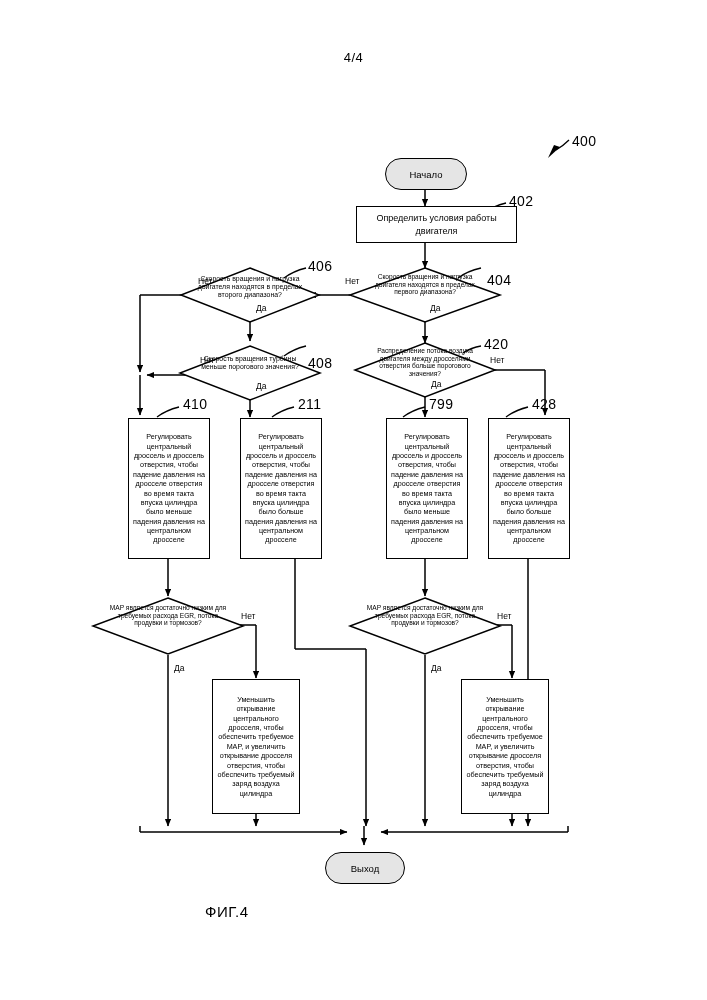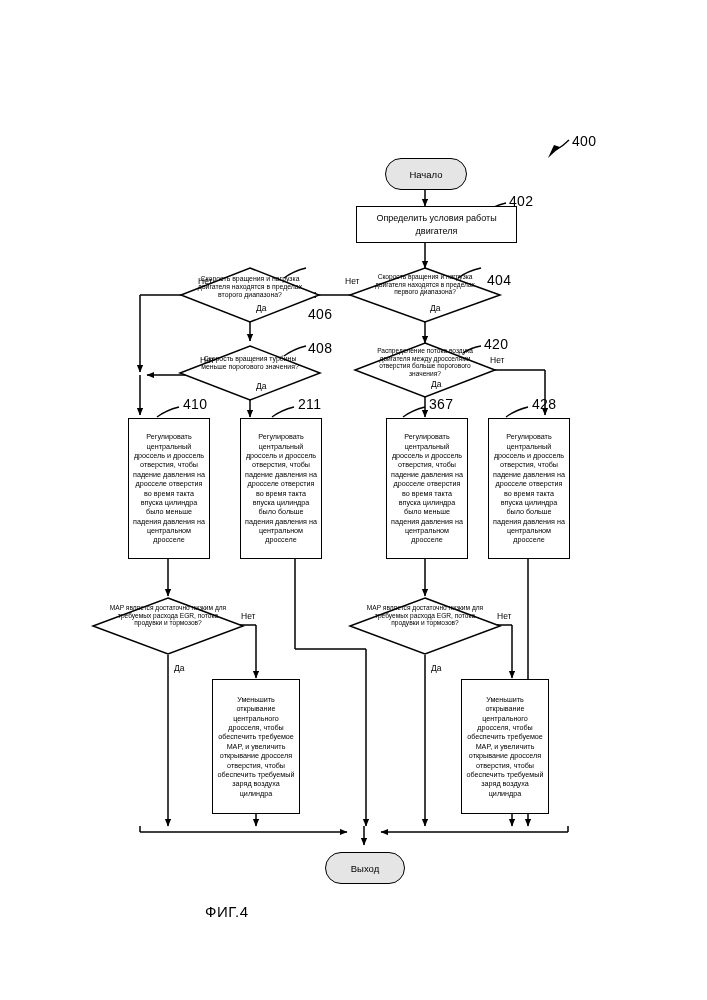--- a/index.html
+++ b/index.html
@@ -93,20 +93,21 @@
   .branch {
     position: absolute;
     font-size: 8.5px;
   }
 </style>
 </head>
 <body>
 
 <div id="page">
 
+  <div class="page-num">4/4</div>
 
   <svg id="page-svg" viewBox="0 0 707 1000" xmlns="http://www.w3.org/2000/svg">
     <defs>
       <marker id="ah" markerWidth="9" markerHeight="9" refX="7.2" refY="3.2" orient="auto" markerUnits="userSpaceOnUse">
         <path d="M0,0 L7.6,3.2 L0,6.4 z" fill="#000"></path>
       </marker>
     </defs>
     <g stroke="#000" stroke-width="1.5" fill="none">
 
       <path d="M556,150 C563,146 566,143 569,140" stroke-width="1.3"></path>
@@ -185,26 +186,26 @@
       <path d="M157,417 C165,411 171,409 179,407"></path>
       <path d="M272,417 C280,411 286,409 294,407"></path>
       <path d="M403,417 C411,411 417,409 425,407"></path>
       <path d="M506,417 C514,411 520,409 528,407"></path>
     </g>
   </svg>
 
   <div class="ref" style="left:572px; top:133px;">400</div>
   <div class="ref" style="left:509px; top:193px;">402</div>
   <div class="ref" style="left:455px; top:272px;margin-left:32px;">404</div>
-  <div class="ref" style="left:308px; top:258px;margin-top:48px;">406</div>
-  <div class="ref" style="left:308px; top:340px;">408</div>
+  <div class="ref" style="left:308px; top:258px;">406</div>
+  <div class="ref" style="left:308px; top:355px;">408</div>
   <div class="ref" style="left:484px; top:336px;">420</div>
   <div class="ref" style="left:183px; top:396px;">410</div>
   <div class="ref" style="left:298px; top:396px;">211</div>
-  <div class="ref" style="left:429px; top:396px;">367</div>
+  <div class="ref" style="left:429px; top:396px;">799</div>
   <div class="ref" style="left:532px; top:396px;">428</div>
 
   <div class="node term" style="left:385px; top:158px; width:82px; height:32px;">
     <span>Начало</span>
   </div>
 
   <div class="node term" style="left:325px; top:852px; width:80px; height:32px;">
     <span>Выход</span>
   </div>
 

